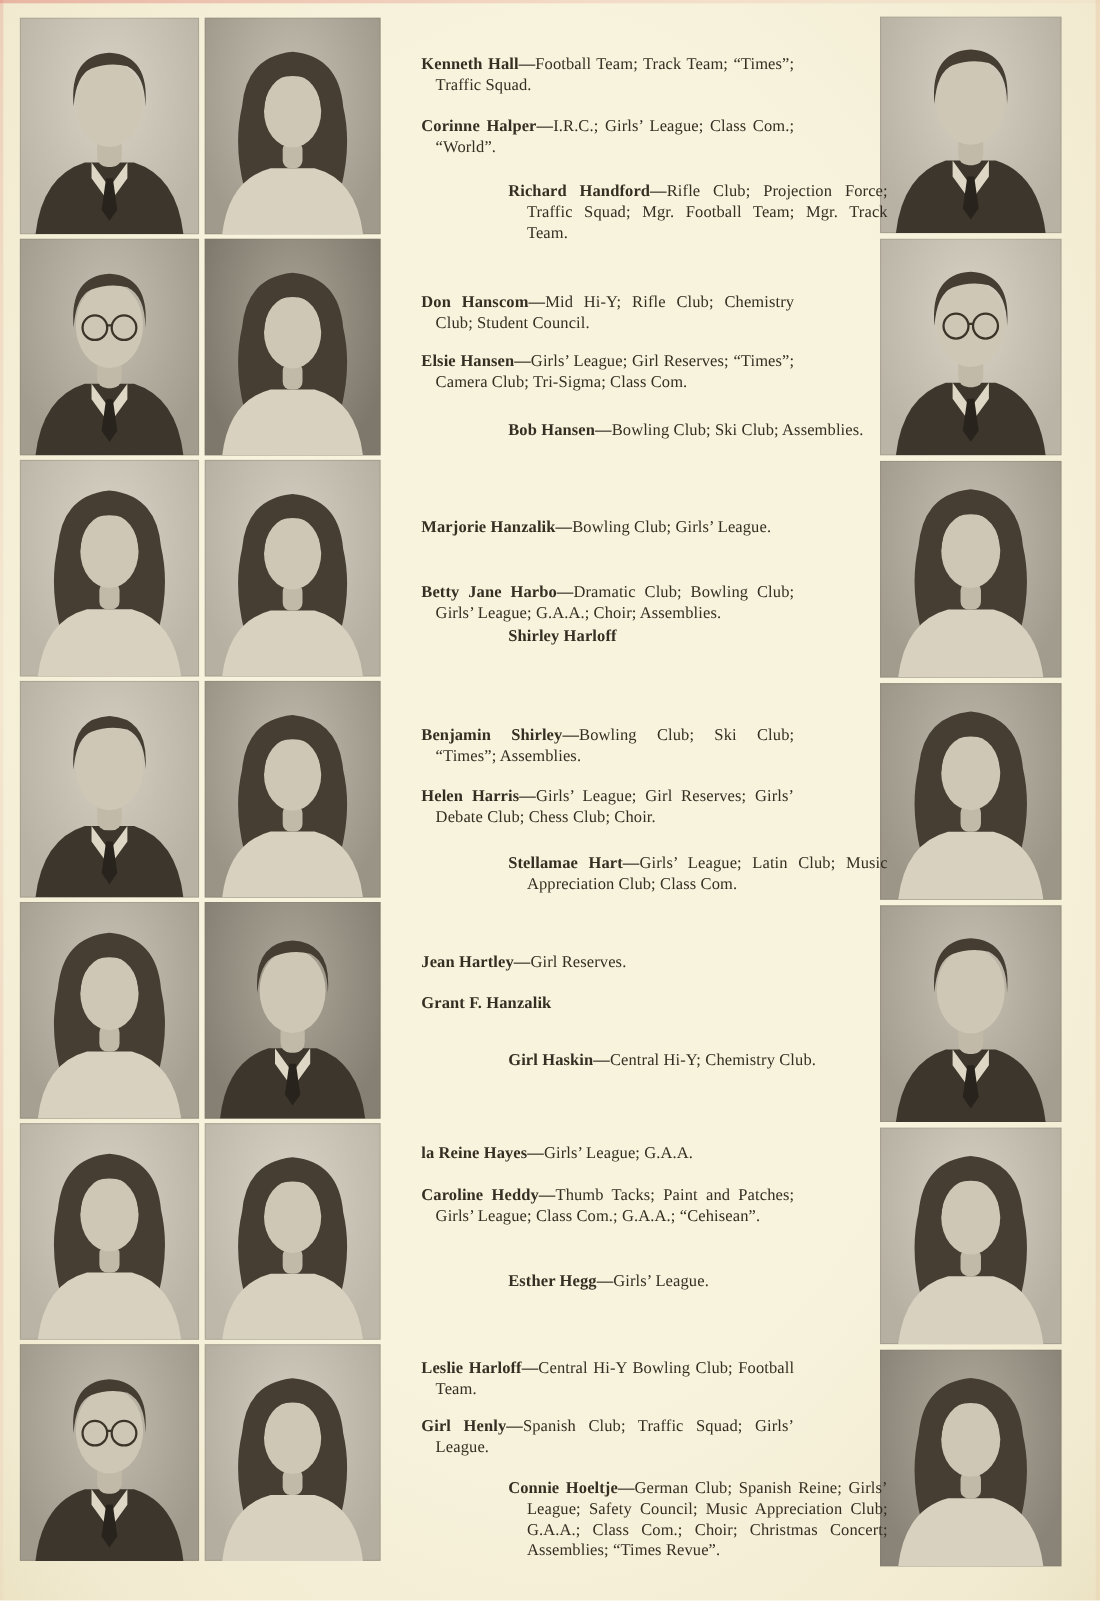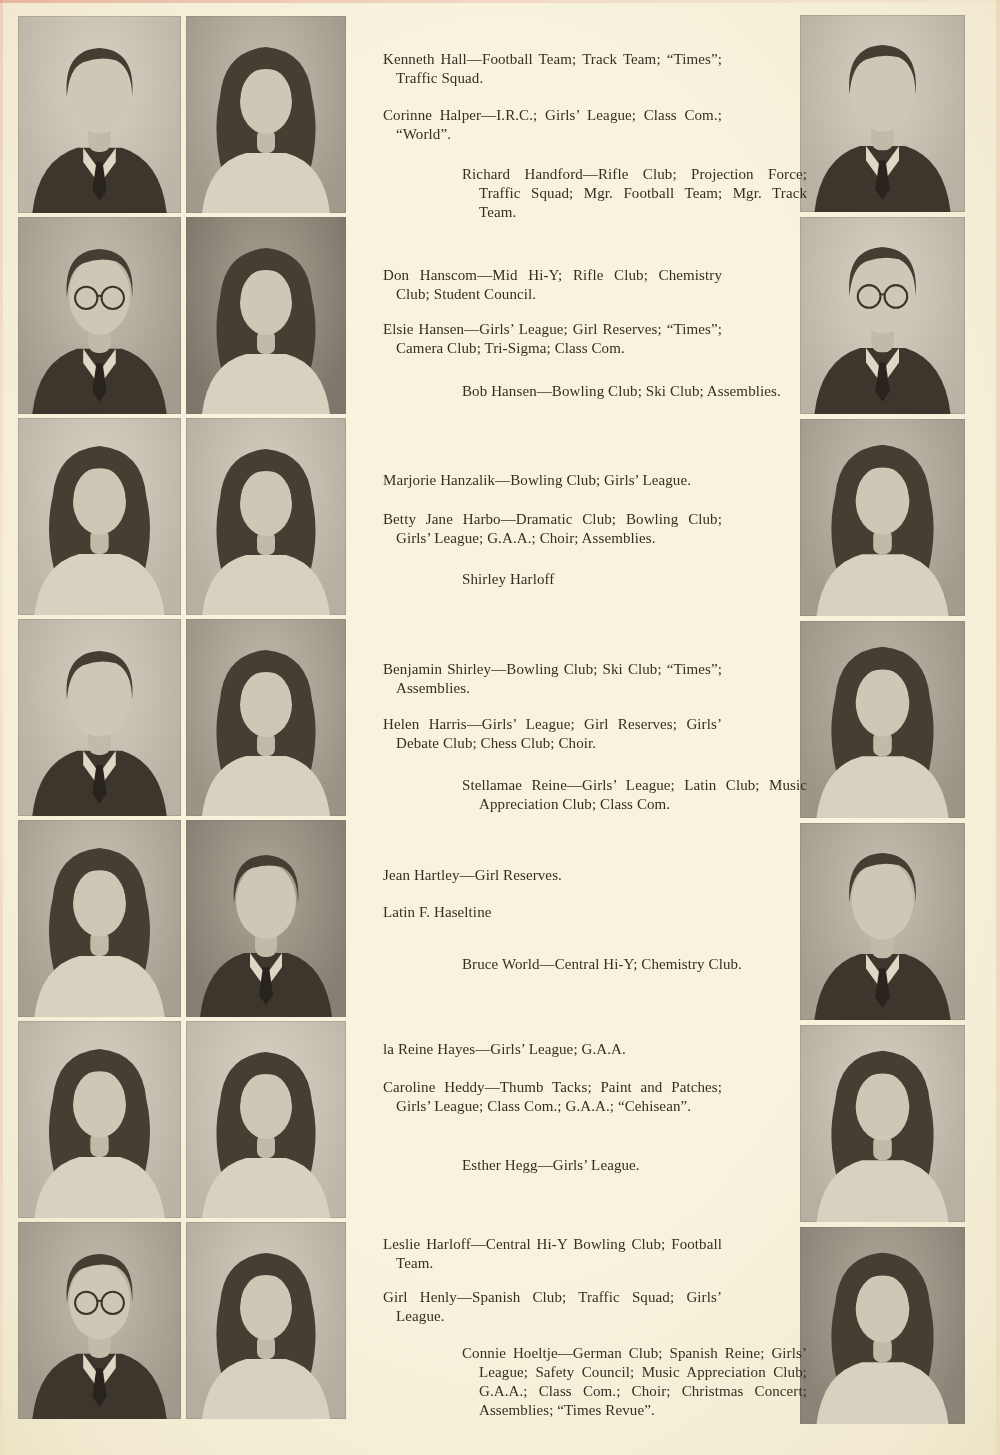--- a/index.html
+++ b/index.html
@@ -43,21 +43,21 @@
 
   
   .entry{
     position:absolute;left:383px;width:326px;
     font-size:15px;line-height:19px;
     text-align:justify;
     padding-left:13px;text-indent:-13px;
     letter-spacing:.1px;
   }
   .entry.indented{left:437px;width:328px;padding-left:17px;text-indent:-17px;margin-left:25px;}
-  .entry .nm,.entry .dash{font-weight:normal;}
+  .entry .nm,.entry .dash{font-weight:bold;}
 </style>
 </head>
 <body>
 
 <svg width="0" height="0" style="position:absolute" aria-hidden="true">
   <defs>
     <symbol id="sil-m" viewBox="0 0 160 200">
       <path d="M14 200 Q20 148 58 136 L102 136 Q140 148 146 200 Z" fill="#3c362c"></path>
       <path d="M64 136 L80 158 L96 136 L96 150 L80 172 L64 150 Z" fill="#ded7c5"></path>
       <path d="M77 150 L83 150 L87 178 L80 188 L73 178 Z" fill="#28231c"></path>
@@ -198,30 +198,30 @@
 
 <div class="entry" style="top:50px"><span class="nm">Kenneth Hall</span><span class="dash">—</span><span>Football Team; Track Team; “Times”; Traffic Squad.</span></div>
 <div class="entry" style="top:106px"><span class="nm">Corinne Halper</span><span class="dash">—</span><span>I.R.C.; Girls’ League; Class Com.; “World”.</span></div>
 <div class="entry indented" style="top:165px"><span class="nm">Richard Handford</span><span class="dash">—</span><span>Rifle Club; Projection Force; Traffic Squad; Mgr. Football Team; Mgr. Track Team.</span></div>
 
 <div class="entry" style="top:266px"><span class="nm">Don Hanscom</span><span class="dash">—</span><span>Mid Hi-Y; Rifle Club; Chemistry Club; Student Council.</span></div>
 <div class="entry" style="top:320px"><span class="nm">Elsie Hansen</span><span class="dash">—</span><span>Girls’ League; Girl Reserves; “Times”; Camera Club; Tri-Sigma; Class Com.</span></div>
 <div class="entry indented" style="top:382px"><span class="nm">Bob Hansen</span><span class="dash">—</span><span>Bowling Club; Ski Club; Assemblies.</span></div>
 
 <div class="entry" style="top:471px"><span class="nm">Marjorie Hanzalik</span><span class="dash">—</span><span>Bowling Club; Girls’ League.</span></div>
-<div class="entry" style="top:510px"><span class="nm">Betty Jane Harbo</span><span class="dash">—</span><span>Dramatic Club; Bowling Club; Girls’ League; G.A.A.; Choir; Assemblies.</span></div>
+<div class="entry" style="top:530px"><span class="nm">Betty Jane Harbo</span><span class="dash">—</span><span>Dramatic Club; Bowling Club; Girls’ League; G.A.A.; Choir; Assemblies.</span></div>
 <div class="entry indented" style="top:570px"><span class="nm">Shirley Harloff</span><span class="dash"></span><span></span></div>
 
 <div class="entry" style="top:660px"><span class="nm">Benjamin Shirley</span><span class="dash">—</span><span>Bowling Club; Ski Club; “Times”; Assemblies.</span></div>
 <div class="entry" style="top:715px"><span class="nm">Helen Harris</span><span class="dash">—</span><span>Girls’ League; Girl Reserves; Girls’ Debate Club; Chess Club; Choir.</span></div>
-<div class="entry indented" style="top:776px"><span class="nm">Stellamae Reine</span><span class="dash">—</span><span>Girls’ League; Latin Club; Music Appreciation Club; Class Com.</span></div>
+<div class="entry indented" style="top:776px"><span class="nm">Stellamae Hart</span><span class="dash">—</span><span>Girls’ League; Latin Club; Music Appreciation Club; Class Com.</span></div>
 
 <div class="entry" style="top:866px"><span class="nm">Jean Hartley</span><span class="dash">—</span><span>Girl Reserves.</span></div>
-<div class="entry" style="top:903px"><span class="nm">Latin F. Haseltine</span><span class="dash"></span><span></span></div>
-<div class="entry indented" style="top:955px"><span class="nm">Bruce World</span><span class="dash">—</span><span>Central Hi-Y; Chemistry Club.</span></div>
+<div class="entry" style="top:903px"><span class="nm">Grant F. Hanzalik</span><span class="dash"></span><span></span></div>
+<div class="entry indented" style="top:955px"><span class="nm">Girl Haskin</span><span class="dash">—</span><span>Central Hi-Y; Chemistry Club.</span></div>
 
 <div class="entry" style="top:1040px"><span class="nm">la Reine Hayes</span><span class="dash">—</span><span>Girls’ League; G.A.A.</span></div>
 <div class="entry" style="top:1078px"><span class="nm">Caroline Heddy</span><span class="dash">—</span><span>Thumb Tacks; Paint and Patches; Girls’ League; Class Com.; G.A.A.; “Cehisean”.</span></div>
 <div class="entry indented" style="top:1156px"><span class="nm">Esther Hegg</span><span class="dash">—</span><span>Girls’ League.</span></div>
 
 <div class="entry" style="top:1235px"><span class="nm">Leslie Harloff</span><span class="dash">—</span><span>Central Hi-Y Bowling Club; Football Team.</span></div>
 <div class="entry" style="top:1288px"><span class="nm">Girl Henly</span><span class="dash">—</span><span>Spanish Club; Traffic Squad; Girls’ League.</span></div>
 <div class="entry indented" style="top:1344px"><span class="nm">Connie Hoeltje</span><span class="dash">—</span><span>German Club; Spanish Reine; Girls’ League; Safety Council; Music Appreciation Club; G.A.A.; Class Com.; Choir; Christmas Concert; Assemblies; “Times Revue”.</span></div>
 
 </body></html>

